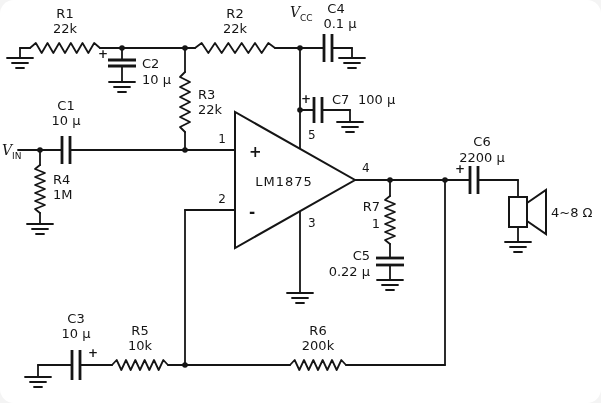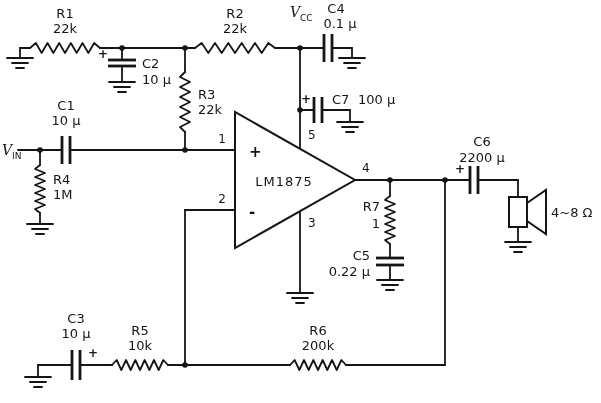--- a/index.html
+++ b/index.html
@@ -1,17 +1,17 @@
 <!DOCTYPE html>
 <html><head>
 <meta charset="utf-8">
 <style>
   html,body{margin:0;padding:0;background:#f4f4f4;}
   .stage{position:relative;width:601px;height:403px;background:#ffffff;overflow:hidden;
-         font-family:"DejaVu Sans",sans-serif;}
+         font-family:"DejaVu Sans",sans-serif;border-radius:14px;}
   svg{display:block;}
   .wire{stroke:#151515;stroke-width:1.8;fill:none;stroke-linecap:round;stroke-linejoin:round;}
   .plate{stroke:#151515;stroke-width:2.8;stroke-linecap:butt;}
   .body{fill:#ffffff;stroke:#151515;stroke-width:2;}
   .dot{fill:#151515;stroke:none;}
   .comp-label{font:13px "DejaVu Sans",sans-serif;fill:#151515;}
   .pin-label{font:12px "DejaVu Sans",sans-serif;fill:#151515;}
   .sym{font:15px "DejaVu Sans",sans-serif;fill:#151515;font-weight:bold;}
   .pol{font:12px "DejaVu Sans",sans-serif;fill:#151515;font-weight:bold;}
   .net{font:italic 14px "DejaVu Serif",serif;fill:#151515;}

